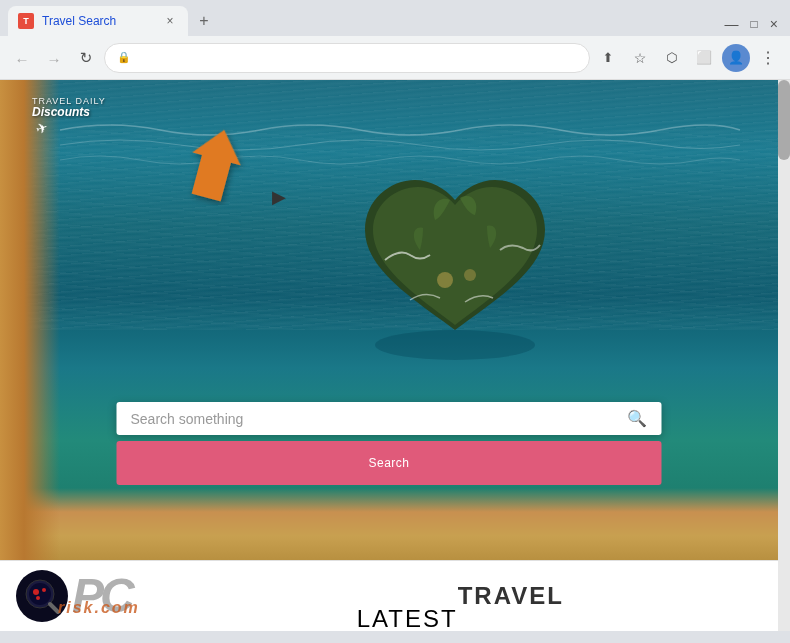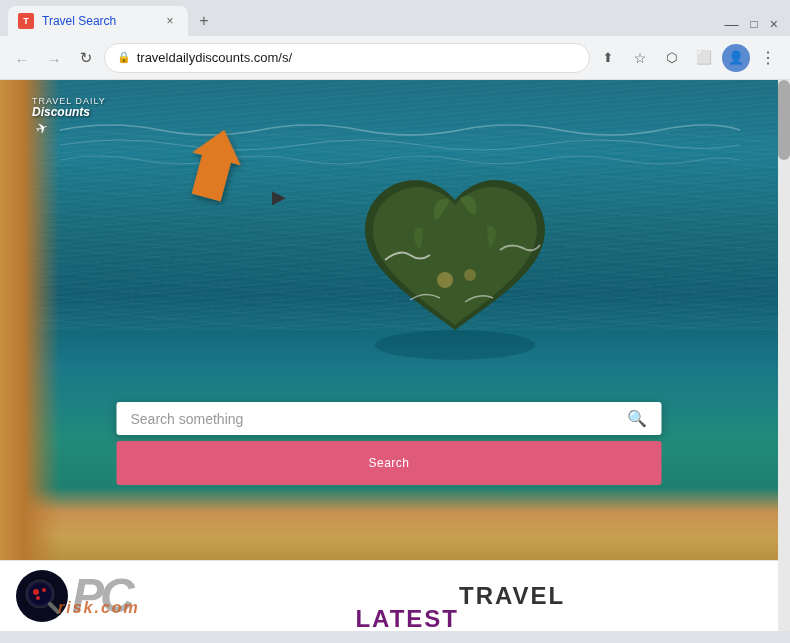--- a/index.html
+++ b/index.html
@@ -31,21 +31,20 @@
       <span>←</span>
     </div>
     <div style="width:28px;height:28px;border-radius:50%;display:flex;align-items:center;justify-content:center;color:#aaa;font-size:15px;cursor:default;">
       <span>→</span>
     </div>
     <div style="width:28px;height:28px;border-radius:50%;display:flex;align-items:center;justify-content:center;color:#555;font-size:15px;cursor:pointer;">
       <span>↻</span>
     </div>
     <div style="flex:1;height:30px;background:white;border:1px solid #ddd;border-radius:16px;display:flex;align-items:center;padding:0 12px;gap:6px;">
       <span style="font-size:11px;color:#555;">🔒</span>
-      <span style="flex:1;font-size:13px;color:#1a1a1a;">traveldailydiscounts.com/s/</span>
     </div>
     <div style="width:28px;height:28px;border-radius:50%;display:flex;align-items:center;justify-content:center;color:#555;font-size:13px;cursor:pointer;">
       <span>⬆</span>
     </div>
     <div style="width:28px;height:28px;border-radius:50%;display:flex;align-items:center;justify-content:center;color:#555;font-size:14px;cursor:pointer;">
       <span>☆</span>
     </div>
     <div style="width:28px;height:28px;border-radius:50%;display:flex;align-items:center;justify-content:center;color:#555;font-size:13px;cursor:pointer;">
       <span>⬡</span>
     </div>
@@ -150,21 +149,21 @@
             <circle cx="16" cy="22" r="2" fill="#cc2222"></circle>
             <line x1="28" y1="28" x2="36" y2="36" stroke="#666" stroke-width="4" stroke-linecap="round"></line>
           </svg>
         </div>
         <div style="position:relative;">
           <div style="font-size:48px;font-weight:900;color:#b0b0b0;letter-spacing:-4px;font-style:italic;line-height:0.9;">PC</div>
         </div>
       </div>
 
       <div style="flex:1;display:flex;align-items:center;justify-content:center;">
-        <span style="font-size:24px;font-weight:bold;color:#701a75;letter-spacing:2px;margin-top:46px;">LATEST</span>
+        <span style="font-size:24px;font-weight:normal;color:#000000;letter-spacing:2px;margin-top:46px;">LATEST</span>
         <span style="font-size:24px;font-weight:bold;color:#333;letter-spacing:2px;"> TRAVEL </span>
       </div>
 
     </div>
 
     <div style="position:absolute;bottom:14px;left:58px;font-size:16px;font-weight:900;color:rgba(200,90,30,0.8);font-style:italic;letter-spacing:2px;z-index:30;font-family:Arial,sans-serif;">risk.com</div>
 
   </div>
 
 </div>

